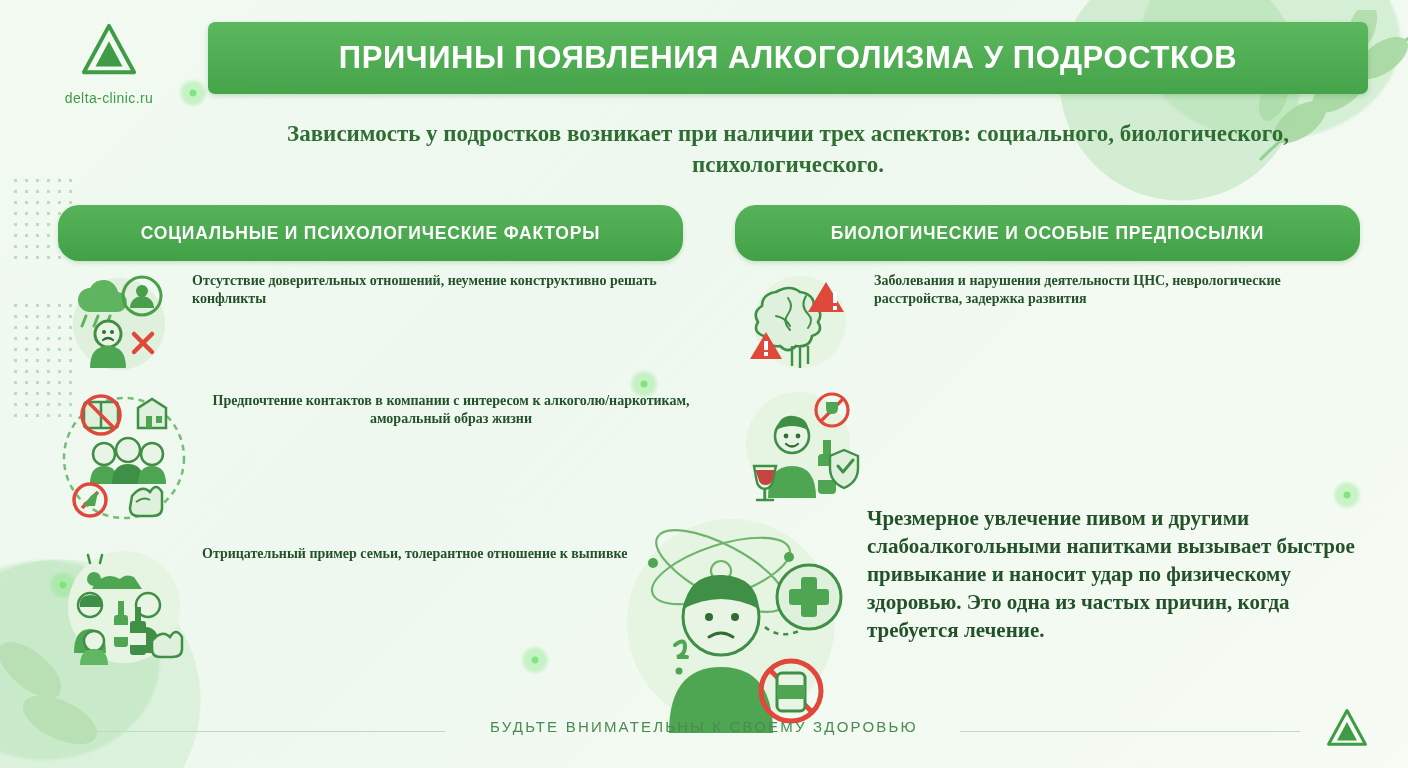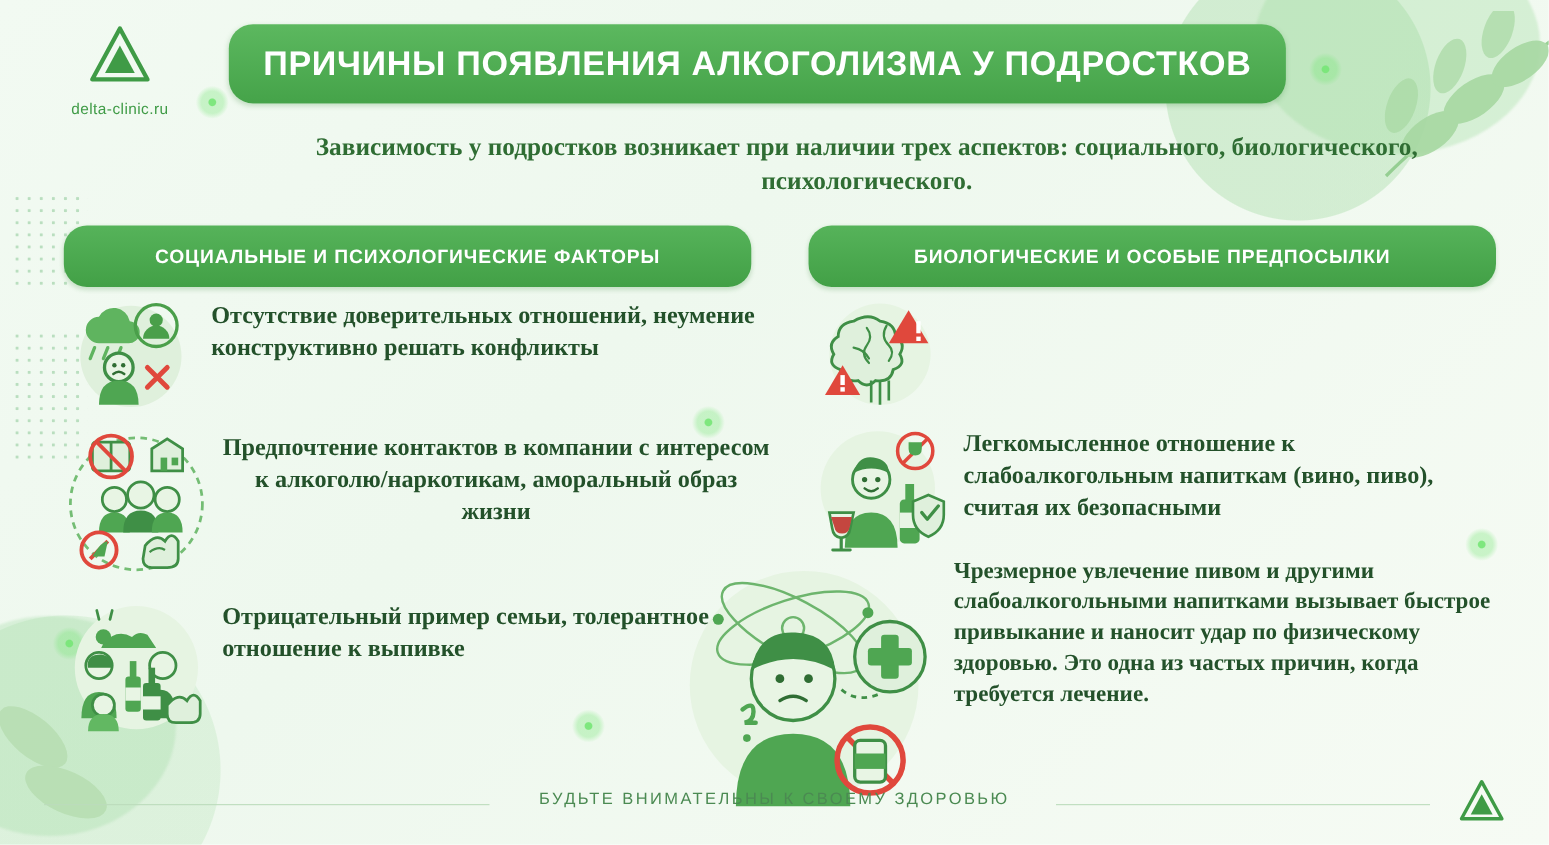--- a/index.html
+++ b/index.html
@@ -62,24 +62,24 @@
     font-size: 14px;
     letter-spacing: 0.4px;
     color: #3f9b46;
     font-family: "Liberation Sans", sans-serif;
   }
 
   .title-bar {
     position: absolute;
     left: 208px;
     top: 22px;
-    width: 961px;
+    width: 1160px;
     height: 72px;
     background: linear-gradient(180deg, #5cb85f 0%, #45a349 100%);
-    border-radius: 22px;
+    border-radius: 7px;
     display: flex;
     align-items: center;
     justify-content: center;
     box-shadow: 0 2px 5px rgba(60,140,60,0.25);
   }
   .title-bar h1 {
     margin: 0;
     color: #ffffff;
     font-size: 31px;
     font-weight: bold;
@@ -125,21 +125,21 @@
     display: flex;
     align-items: flex-start;
   }
   .item .icon {
     flex: 0 0 auto;
     margin-right: 14px;
   }
   .item .txt {
     color: #23512a;
     font-family: "Liberation Serif", serif;
-    font-size: 22px;
+    font-size: 14px;
     line-height: 1.32;
     font-weight: 600;
   }
   .item .txt b { font-weight: bold; }
 
   #item-l1 { left: 60px; top: 272px; width: 640px; }
   #item-l2 { left: 60px; top: 392px; width: 640px; text-align: center; }
   #item-l3 { left: 60px; top: 545px; width: 640px; }
 
   #item-r1 { left: 740px; top: 272px; width: 630px; }
@@ -355,20 +355,21 @@
           <rect x="93" y="20" width="4" height="11" fill="#fff"></rect>
           <rect x="93" y="34" width="4" height="4" fill="#fff"></rect>
         </g>
         <g>
           <path d="M26 60 l16 27 h-32 z" fill="#e0483c"></path>
           <rect x="24" y="69" width="4" height="9" fill="#fff"></rect>
           <rect x="24" y="80" width="4" height="4" fill="#fff"></rect>
         </g>
       </svg>
     </span>
+    <span class="txt">Заболевания и нарушения деятельности ЦНС, неврологические расстройства, задержка развития</span>
   </div>
 
   <div class="item" id="item-r2">
     <span class="icon">
       <svg width="122" height="116" viewBox="0 0 122 116">
         <circle cx="58" cy="56" r="52" fill="#e6f4e2"></circle>
         <g>
           <circle cx="52" cy="48" r="17" fill="#e8f5e4" stroke="#3f8f46" stroke-width="2.6"></circle>
           <path d="M36 42 q4 -16 18 -14 q14 2 14 14 q-16 -8 -32 0 z" fill="#3f8f46"></path>
           <circle cx="46" cy="48" r="2.4" fill="#2f6d33"></circle>
@@ -390,21 +391,20 @@
           <rect x="78" y="66" width="18" height="40" rx="4" fill="#4fa652"></rect>
           <rect x="83" y="52" width="8" height="16" fill="#4fa652"></rect>
           <rect x="78" y="78" width="18" height="14" fill="#e8f5e4"></rect>
         </g>
         <g>
           <path d="M104 62 l14 6 v12 q0 14 -14 20 q-14 -6 -14 -20 V68 z" fill="#dff0dc" stroke="#3f8f46" stroke-width="2.4"></path>
           <path d="M98 78 l5 6 l10 -12" fill="none" stroke="#3f8f46" stroke-width="3" stroke-linecap="round" stroke-linejoin="round"></path>
         </g>
       </svg>
     </span>
-    <span class="txt">Легкомысленное отношение к слабоалкогольным напиткам (вино, пиво), считая их безопасными</span>
   </div>
 
   <div class="item" id="item-r3">
     <span class="icon">
       <svg width="240" height="230" viewBox="0 0 240 230">
         <circle cx="118" cy="118" r="104" fill="#e6f4e2"></circle>
         <g fill="none" stroke="#6db56d" stroke-width="2.2">
           <ellipse cx="108" cy="66" rx="72" ry="26" transform="rotate(-18 108 66)"></ellipse>
           <ellipse cx="108" cy="66" rx="72" ry="26" transform="rotate(28 108 66)"></ellipse>
           <circle cx="108" cy="66" r="10"></circle>

